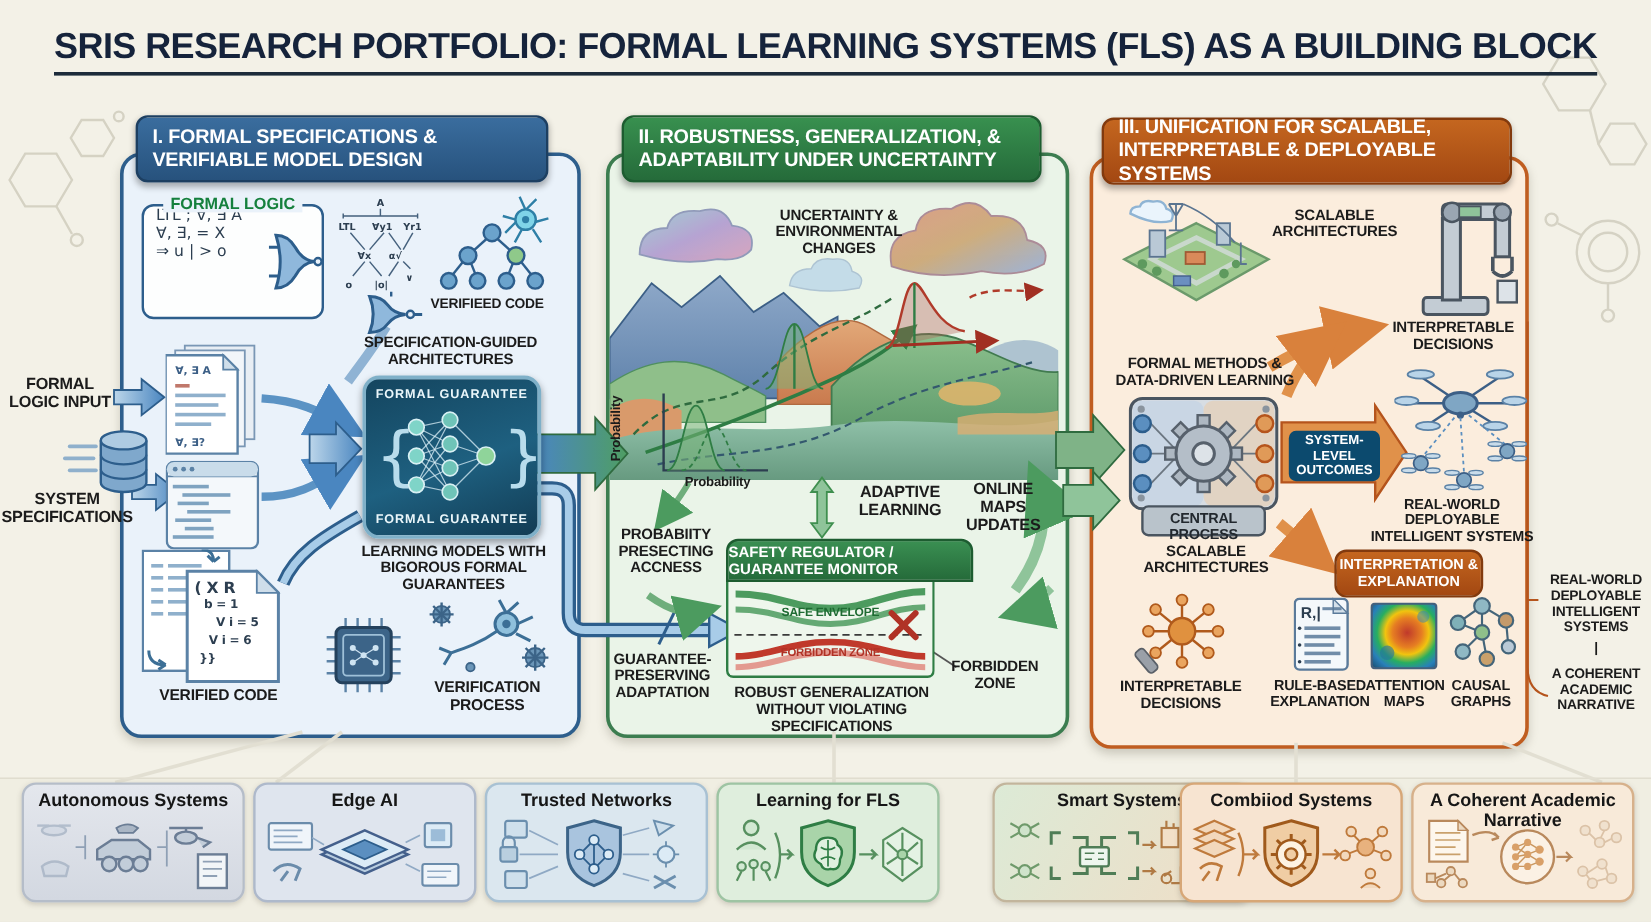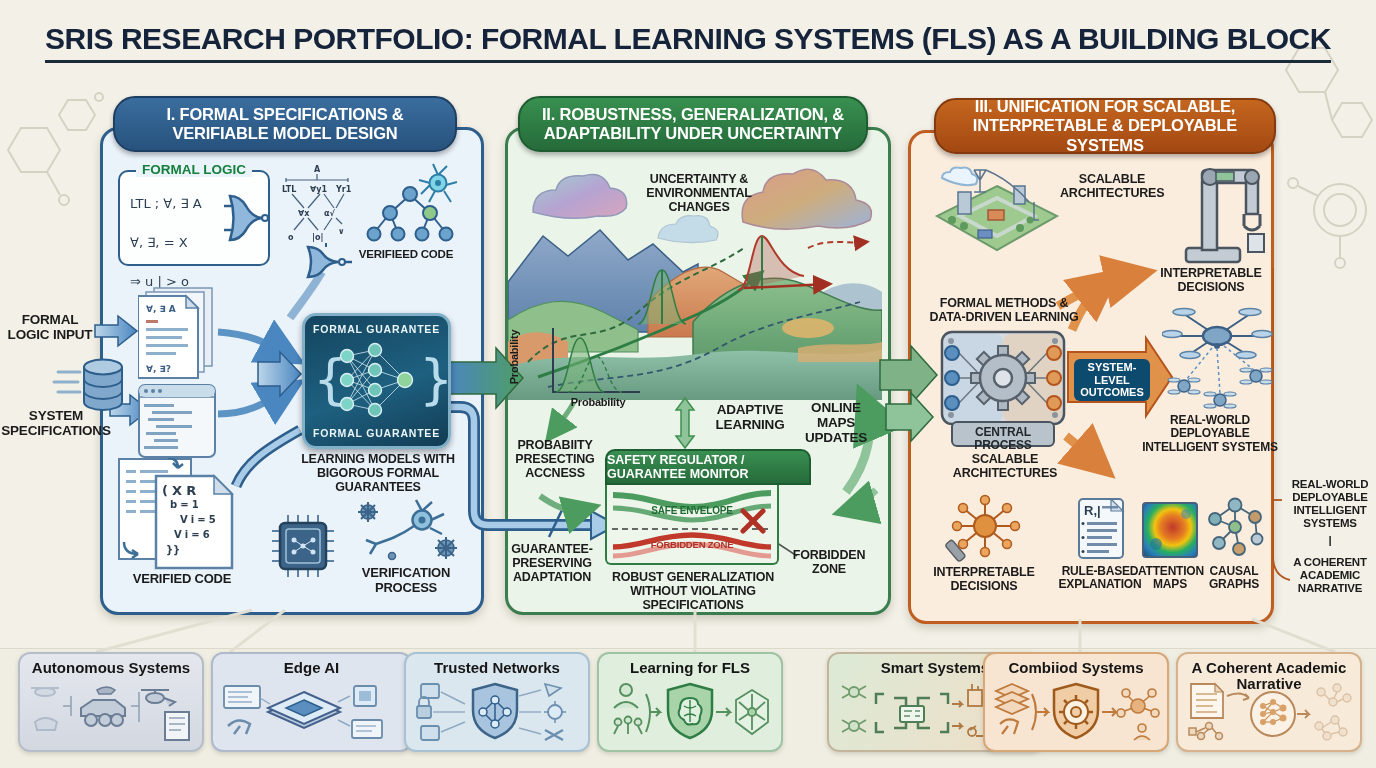--- a/index.html
+++ b/index.html
@@ -8,33 +8,33 @@
   .abs{position:absolute;}
   .lbl{position:absolute;font-weight:bold;color:#1b1b1b;text-align:center;line-height:1.12;
        letter-spacing:-0.2px;z-index:4;}
   .title{position:absolute;top:22px;left:0;width:100%;text-align:center;z-index:5;}
   .title span{font-size:30px;font-weight:bold;color:#15233b;letter-spacing:-0.5px;
        border-bottom:3px solid #1c2b3a;padding-bottom:5px;}
   .panel{position:absolute;border-radius:18px;z-index:1;box-shadow:0 4px 8px rgba(100,96,80,.28);}
   .panel1{left:100px;top:127px;width:378px;height:482px;background:#eaf2fa;border:3px solid #2d5e8c;}
   .panel2{left:505px;top:127px;width:380px;height:482px;background:#eaf4e8;border:3px solid #3c7d50;}
   .panel3{left:908px;top:130px;width:360px;height:488px;background:#fbeddd;border:3px solid #c05d20;}
-  .phead{position:absolute;z-index:4;color:#fff;font-weight:bold;text-align:center;
-         display:flex;align-items:center;justify-content:center;border-radius:22px;
+  .phead{position:absolute;z-index:4;color:#fff;font-weight:bold;
+         display:flex;align-items:center;justify-content:center;border-radius:10px;
          font-size:16.5px;line-height:1.18;padding:4px 12px;box-sizing:border-box;
          box-shadow:0 3px 5px rgba(0,0,0,.3);letter-spacing:-0.2px;}
   .ph1{left:113px;top:96px;width:344px;height:56px;background:linear-gradient(#3a6d9e,#27527d);border:2px solid #1d3f61;}
   .ph2{left:518px;top:96px;width:350px;height:56px;background:linear-gradient(#38904f,#256b3a);border:2px solid #1d5c30;}
-  .ph3{left:918px;top:98px;width:342px;height:56px;background:linear-gradient(#c4661f,#a34812);border:2px solid #823a0e;margin-left:16px;}
+  .ph3{left:918px;top:98px;width:342px;height:56px;background:linear-gradient(#c4661f,#a34812);border:2px solid #823a0e;}
   .flbox{position:absolute;left:118px;top:170px;width:148px;height:92px;background:#fdfefe;
          border:2.5px solid #2d5e8c;border-radius:10px;z-index:4;}
   .flbox .btitle{position:absolute;top:-10px;left:50%;transform:translateX(-50%);
          background:#eaf2fa;padding:0 6px;font-size:13.5px;font-weight:bold;color:#15803d;white-space:nowrap;}
   .flbox .fline{font-family:"DejaVu Sans",sans-serif;font-size:13px;color:#2c3e50;
-         padding-left:10px;margin-top:24px;font-weight:500;}
+         padding-left:10px;margin-top:0;font-weight:500;}
   .gbox{position:absolute;left:302px;top:313px;width:143px;height:130px;border-radius:14px;
         background:linear-gradient(160deg,#14455f,#1e6080 55%,#123c54);
         border:3px solid #7fb0c8;box-shadow:0 3px 6px rgba(0,0,0,.35);z-index:4;}
   .gbox .glabel{position:absolute;width:100%;text-align:center;color:#eaf6fa;font-weight:bold;
         font-size:10.5px;letter-spacing:.8px;}
   .monhead{position:absolute;left:605px;top:449px;width:206px;height:36px;z-index:4;
         background:linear-gradient(#3a8f52,#256b3a);border:2px solid #1d5c30;border-radius:10px 10px 0 0;
         color:#fff;font-weight:bold;font-size:12.5px;display:flex;align-items:center;
         justify-content:center;line-height:1.15;box-sizing:border-box;}
   .monbody{position:absolute;left:605px;top:485px;width:174px;height:80px;z-index:4;
@@ -47,21 +47,21 @@
   .sysbox{position:absolute;left:1074px;top:359px;width:76px;height:42px;z-index:4;
         background:#0c4a6e;border-radius:6px;color:#fff;font-weight:bold;font-size:11px;
         display:flex;align-items:center;justify-content:center;text-align:center;line-height:1.15;}
   .bottom-strip{position:absolute;left:0;top:648px;width:1376px;height:120px;background:#f0eee2;
         border-top:1px solid #dcd9ca;z-index:0;}
   .card{position:absolute;top:652px;width:182px;height:96px;border-radius:12px;z-index:4;
         box-shadow:0 2px 4px rgba(110,105,90,.25);}
   .card .ctitle{position:absolute;top:6px;left:0;width:100%;text-align:center;font-size:15px;
         font-weight:bold;color:#161616;line-height:1.05;}
   .c1{left:18px;background:linear-gradient(#e4e7ed,#d3d8e1);border:2px solid #b5bdc9;}
-  .c2{left:211px;background:#dfe5ee;border:2px solid #aeb9cb;padding-left:15px;}
+  .c2{left:211px;background:#dfe5ee;border:2px solid #aeb9cb;}
   .c3{left:404px;background:#dbe7ef;border:2px solid #a8c1d3;}
   .c4{left:597px;background:#dfeedd;border:2px solid #9ec4a3;}
   .c5{left:827px;background:linear-gradient(120deg,#dcead6,#f0ddc6);border:2px solid #c2b59c;padding-left:30px;}
   .c6{left:983px;background:#f7e4d1;border:2px solid #d7a777;}
   .c7{left:1176px;background:#f8ead9;border:2px solid #d7b18b;}
   .card svg{position:absolute;left:7px;top:28px;}
   svg{display:block;}
   .z2{z-index:2;} .z3{z-index:3;} .z4{z-index:4;}
 </style>
 </head>
@@ -290,20 +290,21 @@
     <circle cx="62" cy="49" r="6.5" fill="#6ba3cc" stroke="#2d5e8c" stroke-width="2"></circle>
     <circle cx="86" cy="49" r="6.5" fill="#6ba3cc" stroke="#2d5e8c" stroke-width="2"></circle>
   </svg>
   <div class="lbl" style="left:352px;top:248px;width:108px;font-size:11.5px">VERIFIEED CODE</div>
   <svg class="abs z4" style="left:302px;top:243px" width="50" height="38" viewBox="0 0 50 38">
     <line x1="24" y1="0" x2="24" y2="4" stroke="#2d5e8c" stroke-width="2"></line>
     <path d="M6,4 Q16,4 21,11 Q26,18 36,19 Q26,20 21,27 Q16,34 6,34 Q12,19 6,4 z" fill="#8fb8dc" stroke="#2d5e8c" stroke-width="2.5"></path>
     <circle cx="40" cy="19" r="3" fill="#eaf2fa" stroke="#2d5e8c" stroke-width="2"></circle>
     <line x1="43" y1="19" x2="50" y2="19" stroke="#2d5e8c" stroke-width="2.5"></line>
   </svg>
+  <div class="lbl" style="left:298px;top:278px;width:155px;font-size:12.5px">SPECIFICATION-GUIDED ARCHITECTURES</div>
 
   <div class="gbox">
     <div class="glabel" style="top:7px">FORMAL GUARANTEE</div>
     <svg style="position:absolute;top:20px;left:0" width="143" height="88" viewBox="0 0 143 88">
       <text x="8" y="62" font-size="54" fill="#b8dcec" font-family="DejaVu Sans,sans-serif">{</text>
       <text x="114" y="62" font-size="54" fill="#b8dcec" font-family="DejaVu Sans,sans-serif">}</text>
       <g stroke="rgba(220,240,248,0.75)" stroke-width="1">
         <line x1="42" y1="20" x2="70" y2="14"></line>
           <line x1="42" y1="20" x2="70" y2="34"></line>
           <line x1="42" y1="20" x2="70" y2="54"></line>
@@ -615,20 +616,21 @@
           <ellipse cx="68" cy="108" rx="6" ry="2"></ellipse>
         <ellipse cx="84" cy="72" rx="6" ry="2"></ellipse>
           <ellipse cx="104" cy="72" rx="6" ry="2"></ellipse>
           <ellipse cx="84" cy="84" rx="6" ry="2"></ellipse>
           <ellipse cx="104" cy="84" rx="6" ry="2"></ellipse>
       </g>
     </g>
   </svg>
   <div class="lbl" style="left:1140px;top:414px;width:140px;font-size:12px">REAL-WORLD DEPLOYABLE INTELLIGENT SYSTEMS</div>
   <div class="lbl" style="left:946px;top:452px;width:118px;font-size:12.5px">SCALABLE ARCHITECTURES</div>
+  <div class="pill">INTERPRETATION &amp; EXPLANATION</div>
 
   <svg class="abs z4" style="left:945px;top:494px" width="82" height="72" viewBox="0 0 82 72">
     <rect x="6" y="46" width="9" height="22" rx="3" transform="rotate(-40 10 57)" fill="#9aa0a8" stroke="#5a6068" stroke-width="1.5"></rect>
     <g stroke="#b05a1c" stroke-width="2">
       <line x1="40" y1="32" x2="40" y2="6"></line>
         <line x1="40" y1="32" x2="62" y2="14"></line>
         <line x1="40" y1="32" x2="70" y2="32"></line>
       <line x1="40" y1="32" x2="62" y2="50"></line>
         <line x1="40" y1="32" x2="40" y2="58"></line>
         <line x1="40" y1="32" x2="18" y2="50"></line>

